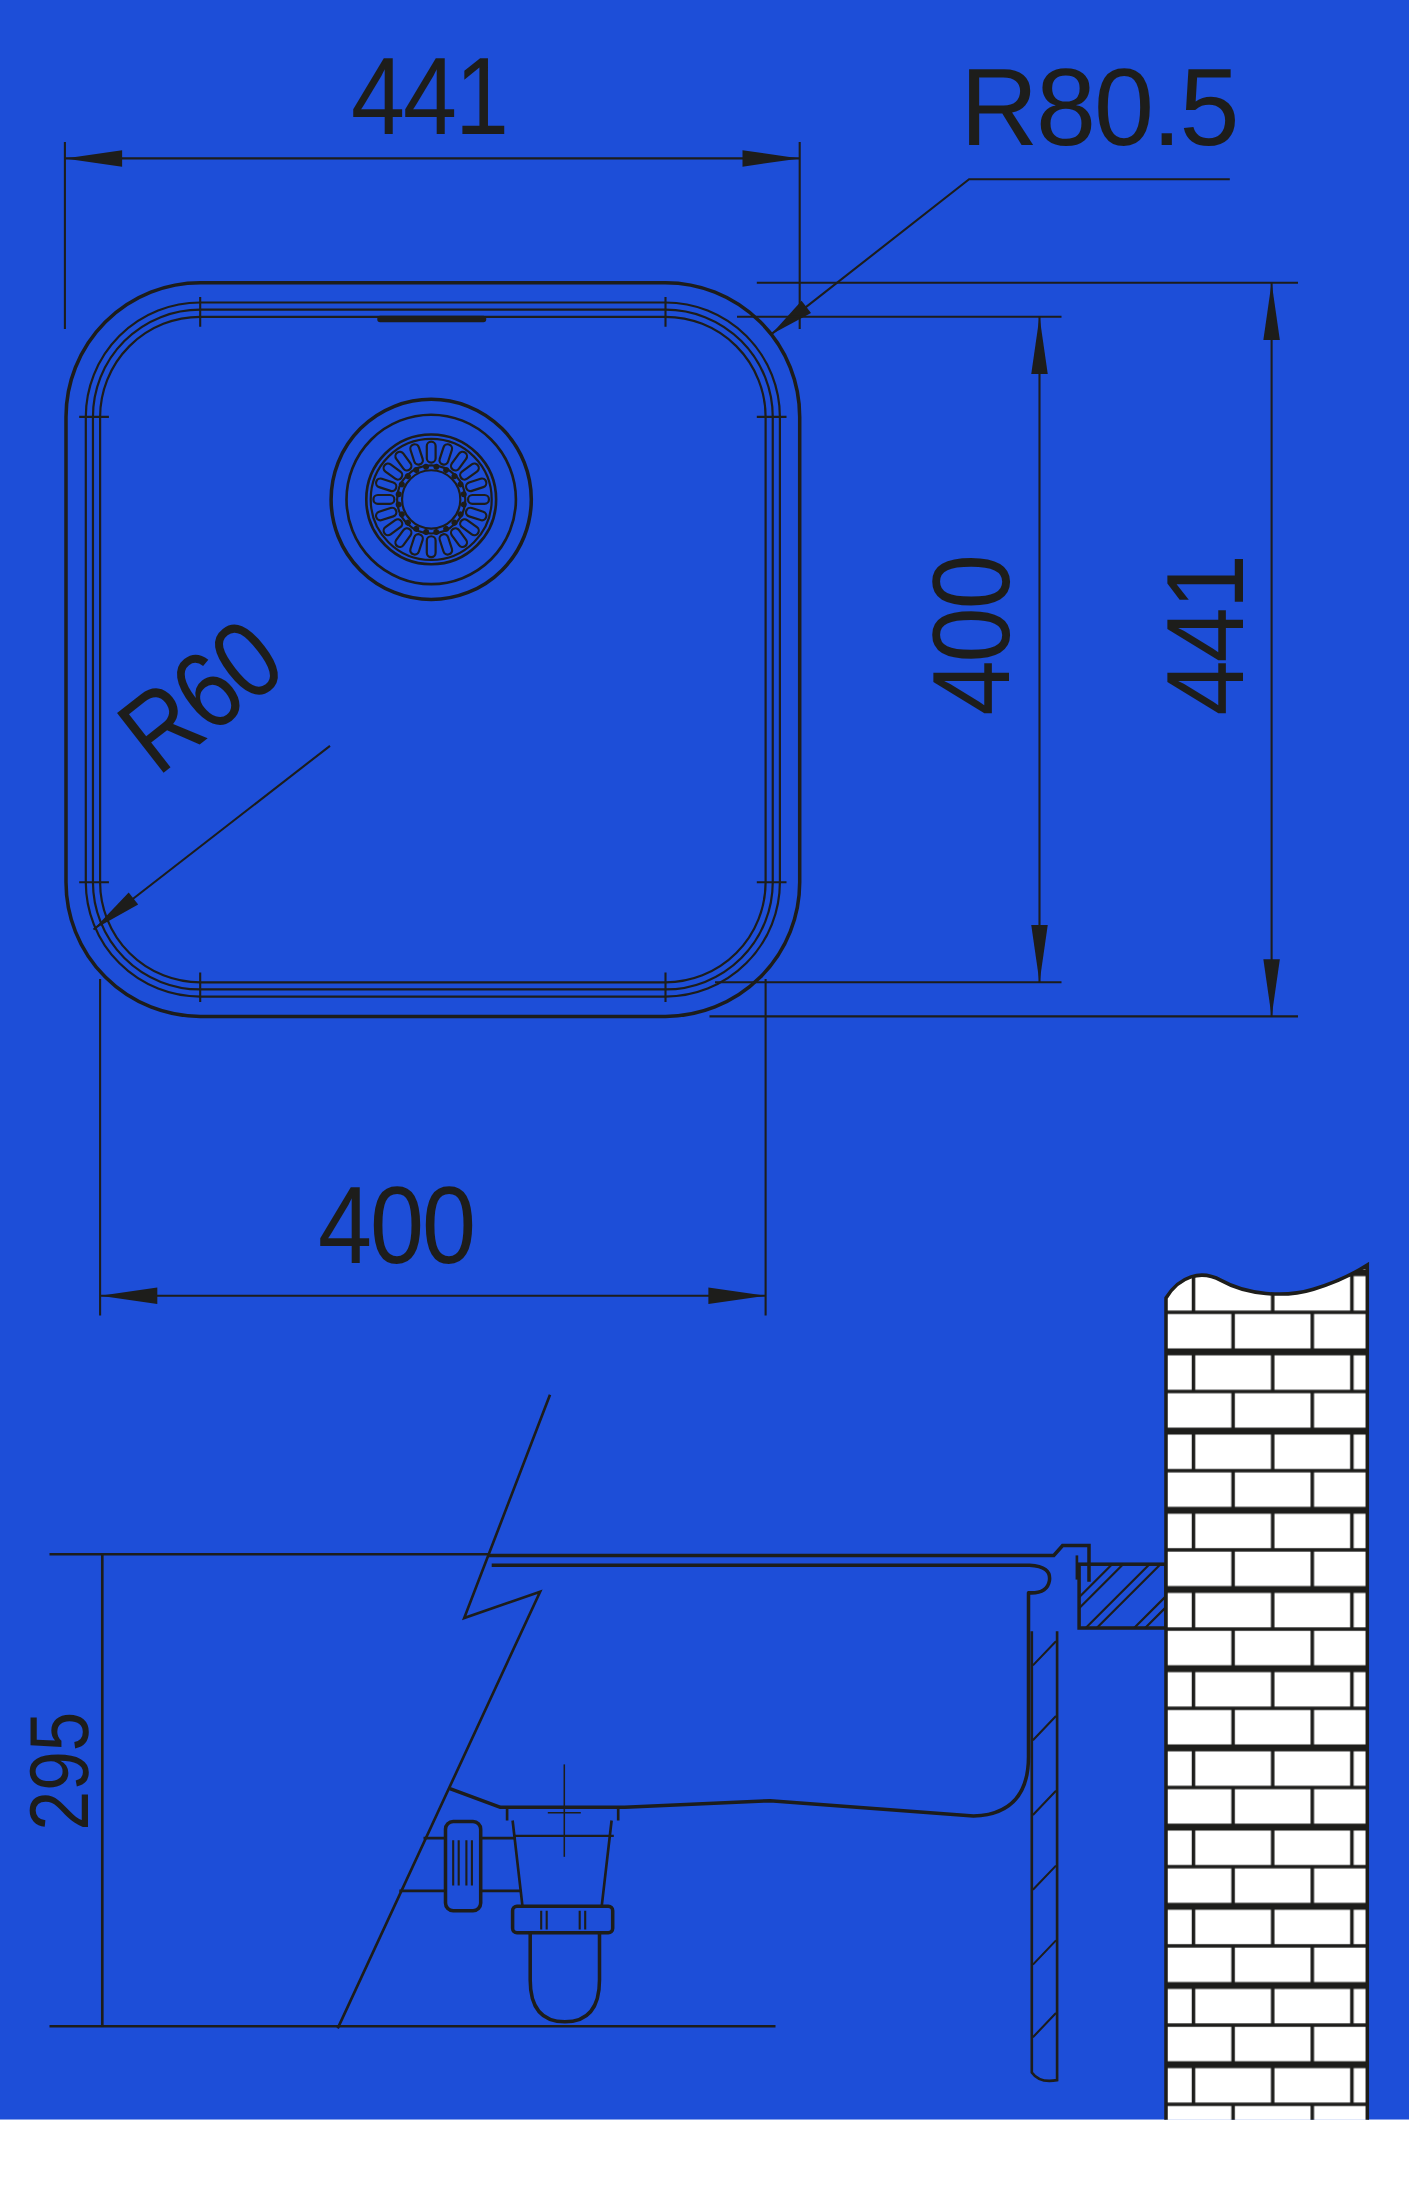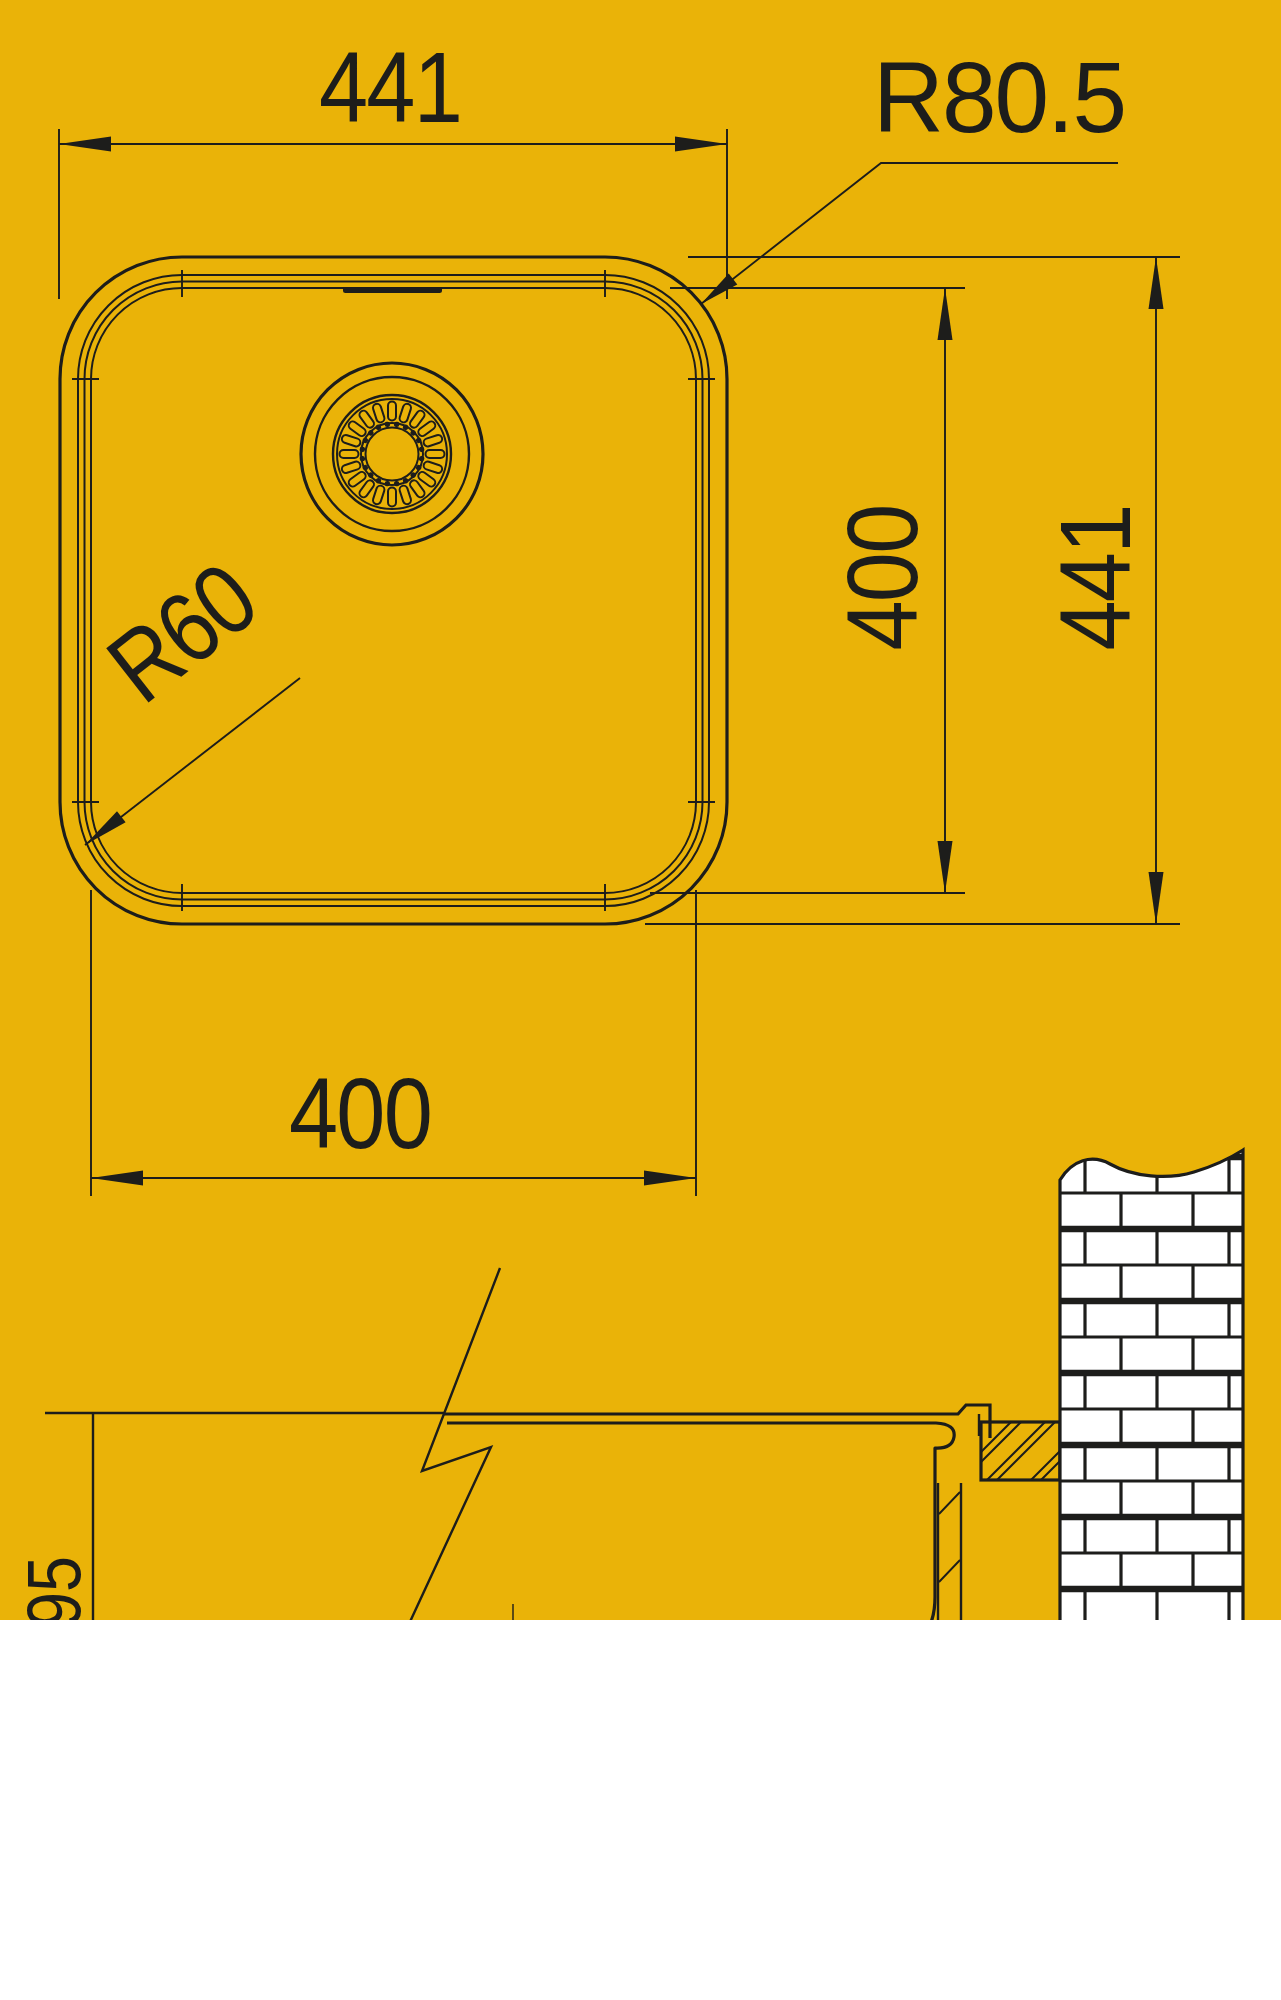--- a/index.html
+++ b/index.html
@@ -1,16 +1,16 @@
 <!DOCTYPE html>
 <html style="--ink: #1d1d1b;"><head>
 <meta charset="utf-8">
 <style>
   html,body{margin:0;padding:0;background:#fff;}
-  .stage{width:1281px;height:1620px;position:relative;background:#eab308;font-family:"Liberation Sans",sans-serif;}
+  .stage{width:1281px;height:1927px;position:relative;background:#1d4ed8;font-family:"Liberation Sans",sans-serif;}
   svg{display:block;}
   text{fill:var(--ink,#1d1d1b);font-family:"Liberation Sans","DejaVu Sans",sans-serif;}
   .dimtxt{font-size:100px;font-weight:400;letter-spacing:-2px;}
   .dimtxt-sm{font-size:76px;font-weight:400;}
   .ln{stroke:#1d1d1b;fill:none;}
   .w3{stroke-width:3.2;}
   .w25{stroke-width:2.4;}
   .w2{stroke-width:2;}
   .thin{stroke-width:1.9;}
   .hair{stroke-width:1.4;}

